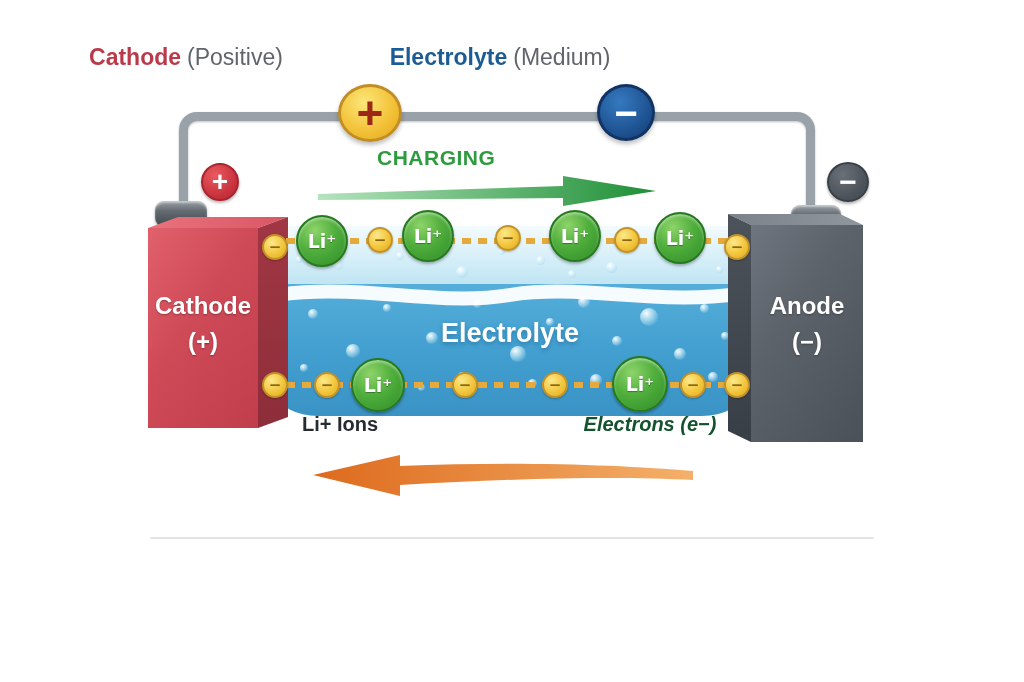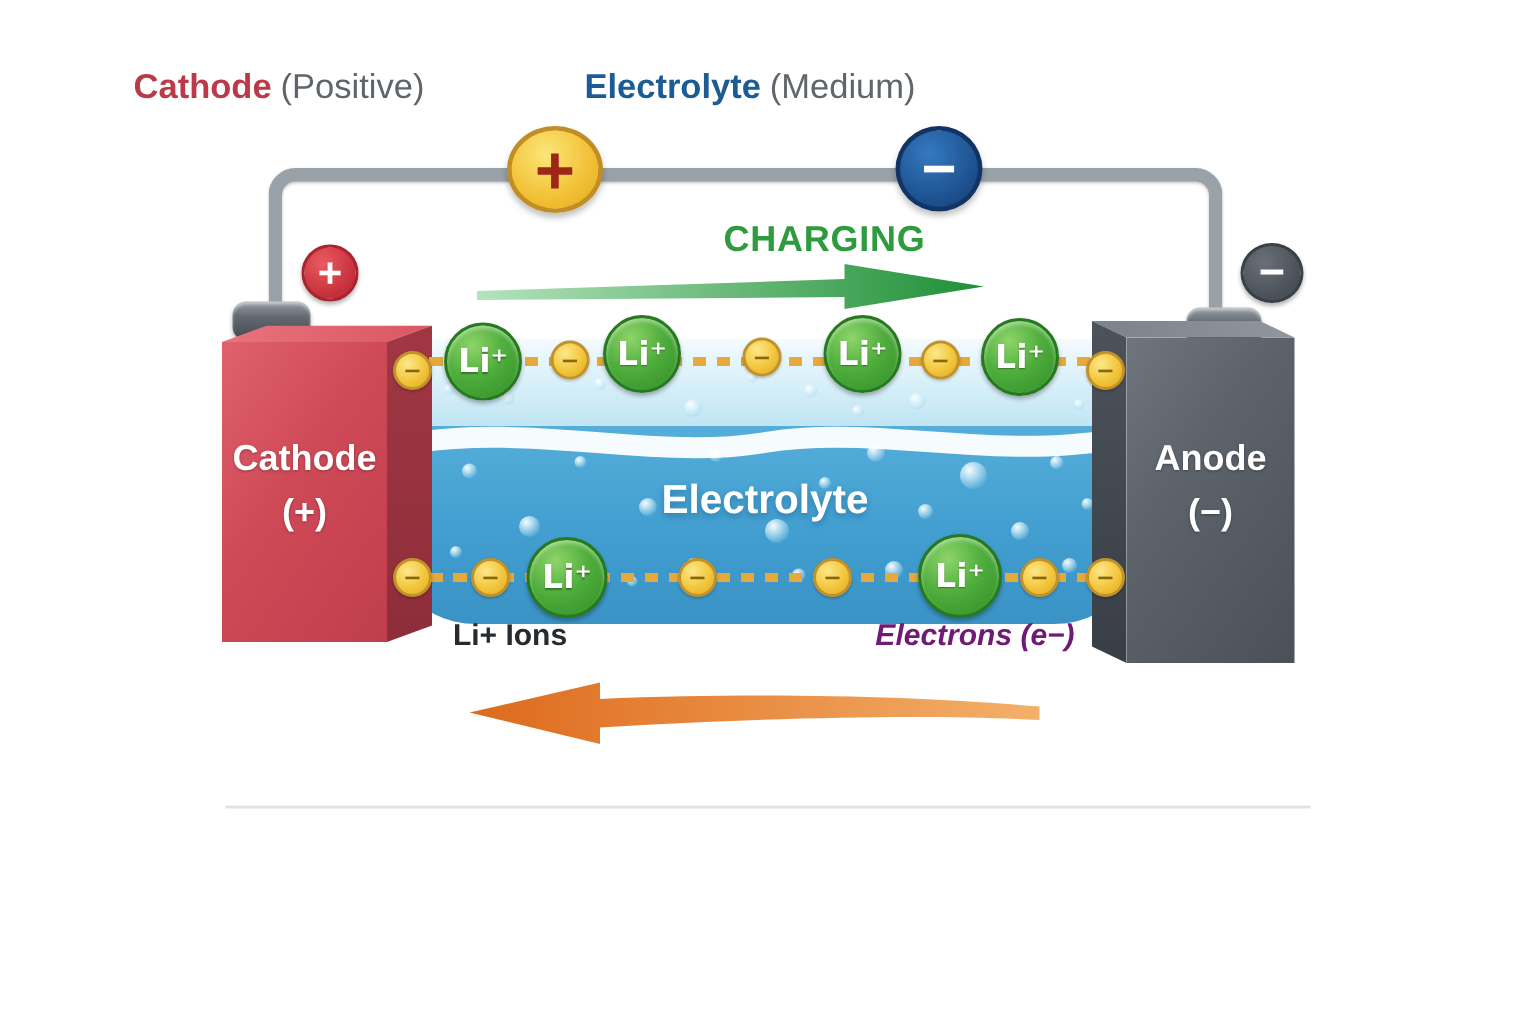--- a/index.html
+++ b/index.html
@@ -46,22 +46,22 @@
     border:2px solid #a8252f;color:#fff;font-size:28px;line-height:0;
     box-shadow:0 2px 3px rgba(0,0,0,.3);
   }
   .badge-minus{
     left:827px;top:162px;width:42px;height:40px;
     background:radial-gradient(circle at 36% 30%,#6a7078,#4a5058 70%);
     border:2px solid #3a4046;color:#fff;font-size:30px;line-height:0;
     box-shadow:0 2px 3px rgba(0,0,0,.3);
   }
   
-  .charging-label{position:absolute;left:377px;top:146px;width:240px;text-align:right;
-    font-size:24px;font-weight:bold;letter-spacing:.5px;color:var(--charging-green,#2f9b3f);}
+  .charging-label{position:absolute;left:377px;top:146px;width:240px;text-align:left;
+    font-size:21px;font-weight:bold;letter-spacing:.5px;color:var(--charging-green,#2f9b3f);}
   .arrow-svg{position:absolute;}
   .svg-charge{left:318px;top:170px;}
   .discharging-label{position:absolute;left:386px;top:444px;width:240px;text-align:center;
     font-size:21px;font-weight:bold;letter-spacing:.5px;color:var(--discharging-orange,#e0762a);}
   .svg-discharge{left:310px;top:452px;}
   
   .electrolyte{
     position:absolute;left:278px;top:226px;width:464px;height:190px;overflow:hidden;
     border-radius:4px 4px 40px 40px / 4px 4px 22px 22px;
   }
@@ -100,33 +100,33 @@
   
   .ion-row{position:absolute;width:495px;height:62px;}
   .row-top{left:258px;top:205px;}
   .row-bottom{left:258px;top:352px;}
   .dash-line{position:absolute;height:6px;border-radius:3px;
     background:repeating-linear-gradient(90deg,#e5a93c 0 9px,transparent 9px 16px);}
   .row-top .dash-line{left:12px;top:33px;width:474px;}
   .row-bottom .dash-line{left:12px;top:30px;width:474px;}
   .li-ion{position:absolute;border-radius:50%;display:flex;align-items:center;justify-content:center;
     background:radial-gradient(circle at 35% 28%,#8ed46a 0%,#4fae3c 45%,#2f8c28 100%);
-    border:2px solid #27791f;color:#fff;font-weight:bold;font-size:22px;box-sizing:border-box;
+    border:2px solid #27791f;color:#fff;font-weight:bold;font-size:19px;box-sizing:border-box;
     font-family:"DejaVu Sans",sans-serif;
     box-shadow:0 2px 3px rgba(0,0,0,.3),inset 0 2px 3px rgba(255,255,255,.45);
     text-shadow:0 1px 1px rgba(0,0,0,.35);}
   .electron{position:absolute;width:26px;height:26px;border-radius:50%;display:flex;align-items:center;justify-content:center;
     background:radial-gradient(circle at 35% 30%,#fce88a,#f2c63c 55%,#e0a824);
     border:2px solid #c1922a;color:#8a660f;font-weight:bold;font-size:15px;box-sizing:border-box;
     font-family:"DejaVu Sans",sans-serif;box-shadow:0 1px 2px rgba(0,0,0,.25);}
   
   .cap-li{position:absolute;left:265px;top:413px;width:150px;text-align:center;
     font-size:20px;font-weight:bold;color:#262b30;}
   .cap-el{position:absolute;left:550px;top:413px;width:200px;text-align:center;
-    font-size:20px;font-style:italic;font-weight:600;color:#701a75;}
+    font-size:20px;font-style:italic;font-weight:600;color:#14532d;}
   
   .divider{position:absolute;left:150px;top:537px;width:724px;height:2px;background:#e3e3e3;border-radius:1px;}
   .footnote{position:absolute;left:0;top:548px;width:1024px;text-align:center;
     font-size:20px;font-style:italic;color:#53575c;line-height:38px;}
   .footnote b{color:#43474c;}
 </style>
 </head>
 <body>
 
 <div class="canvas">

